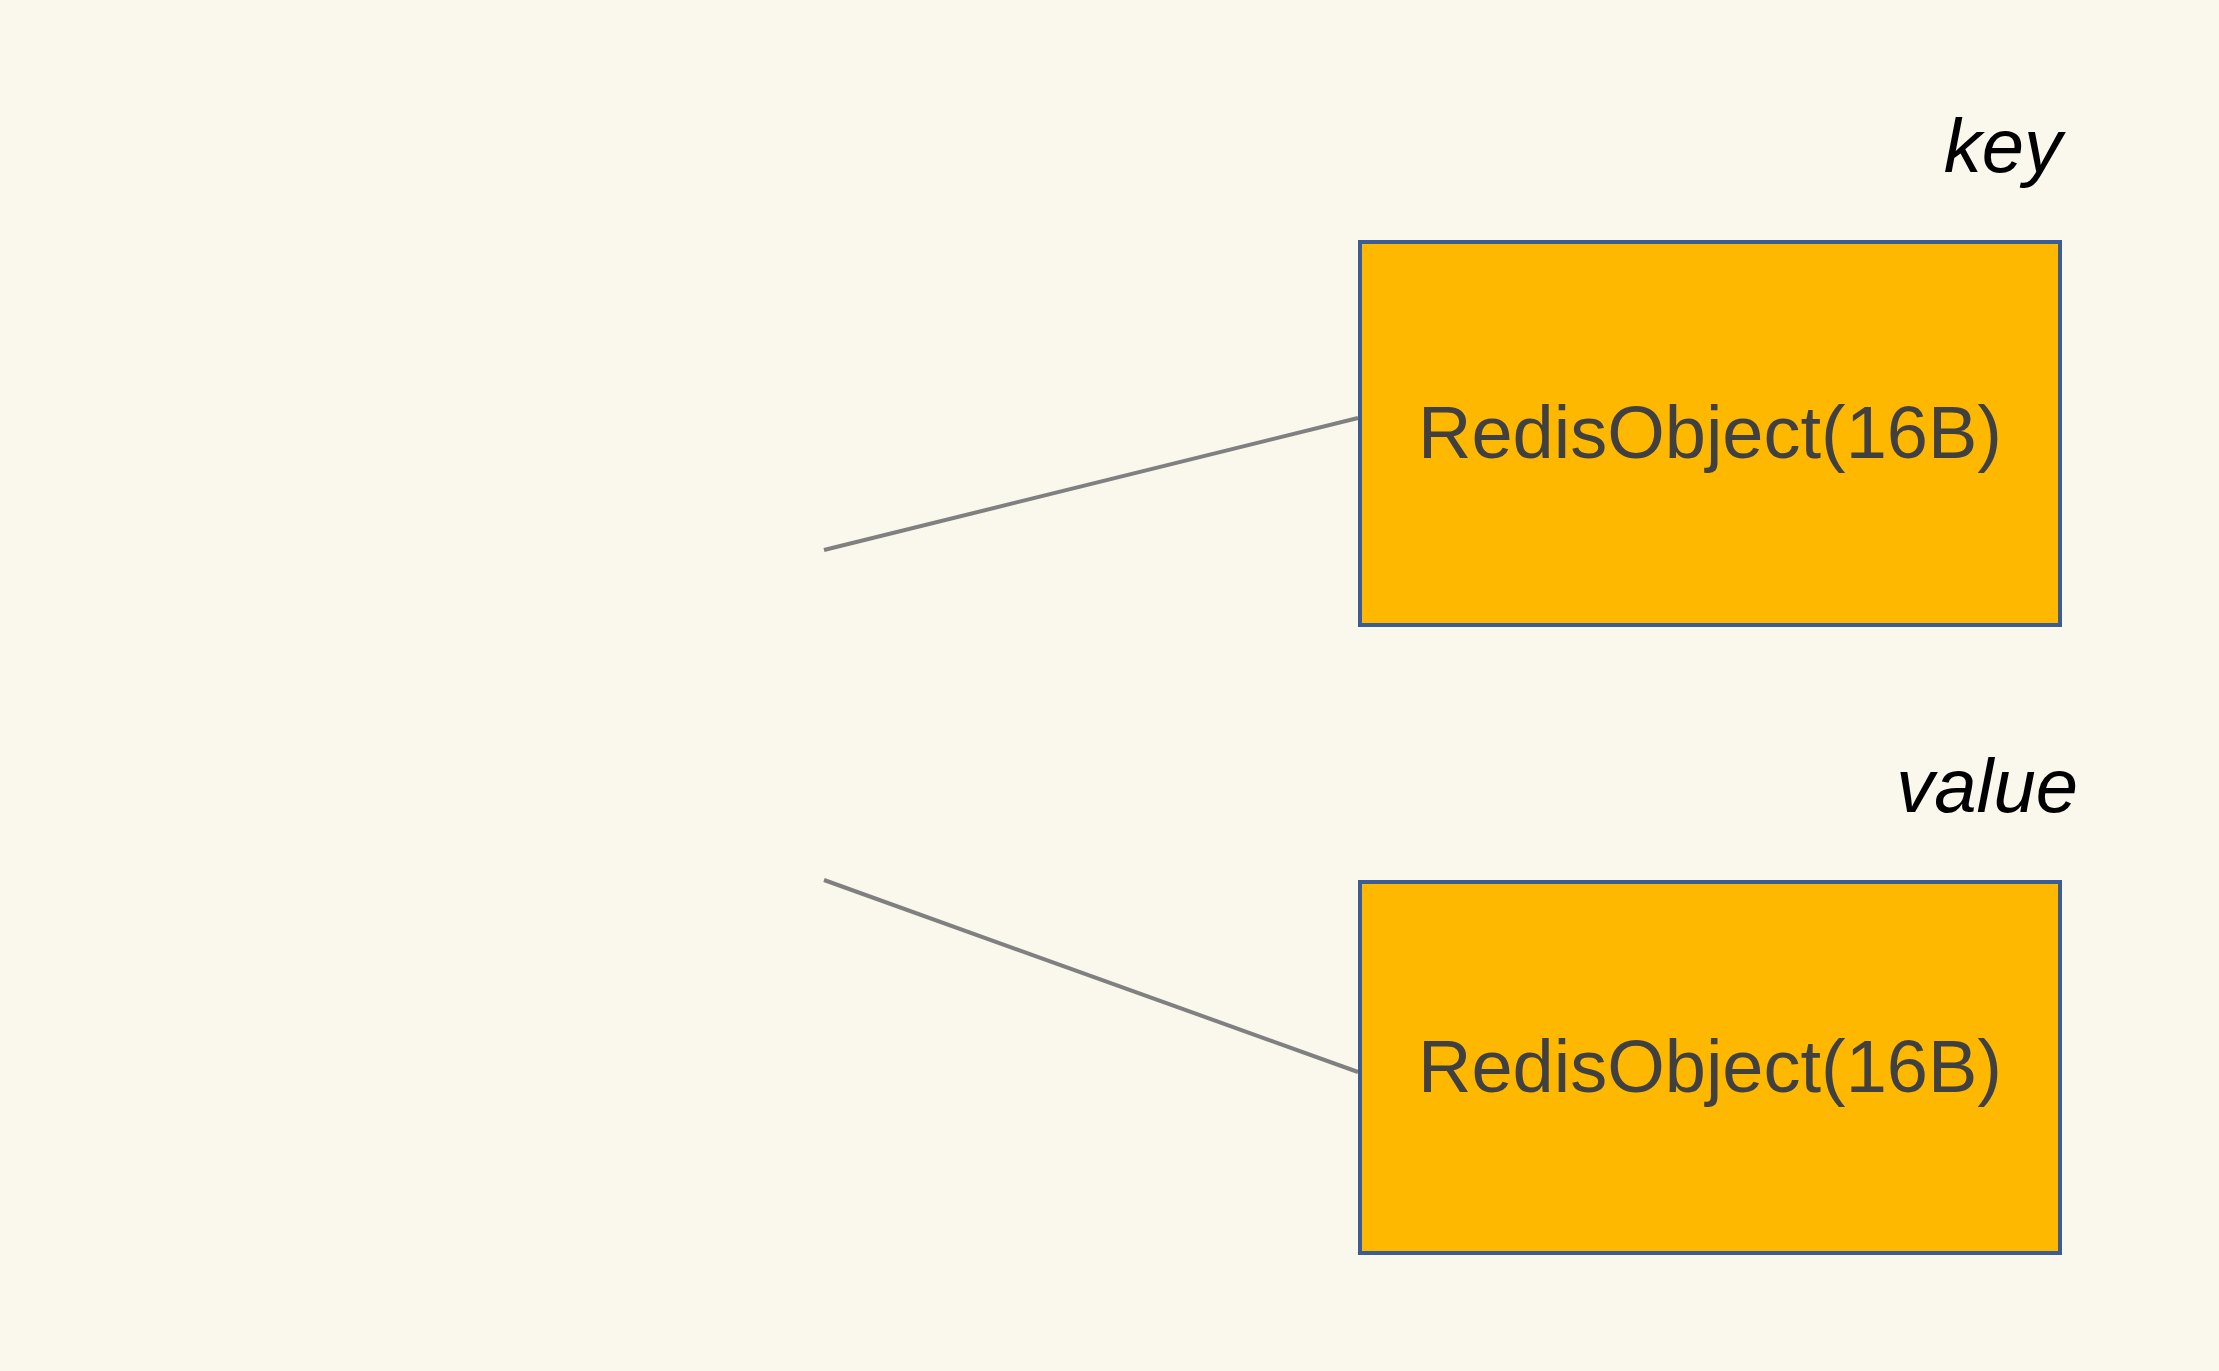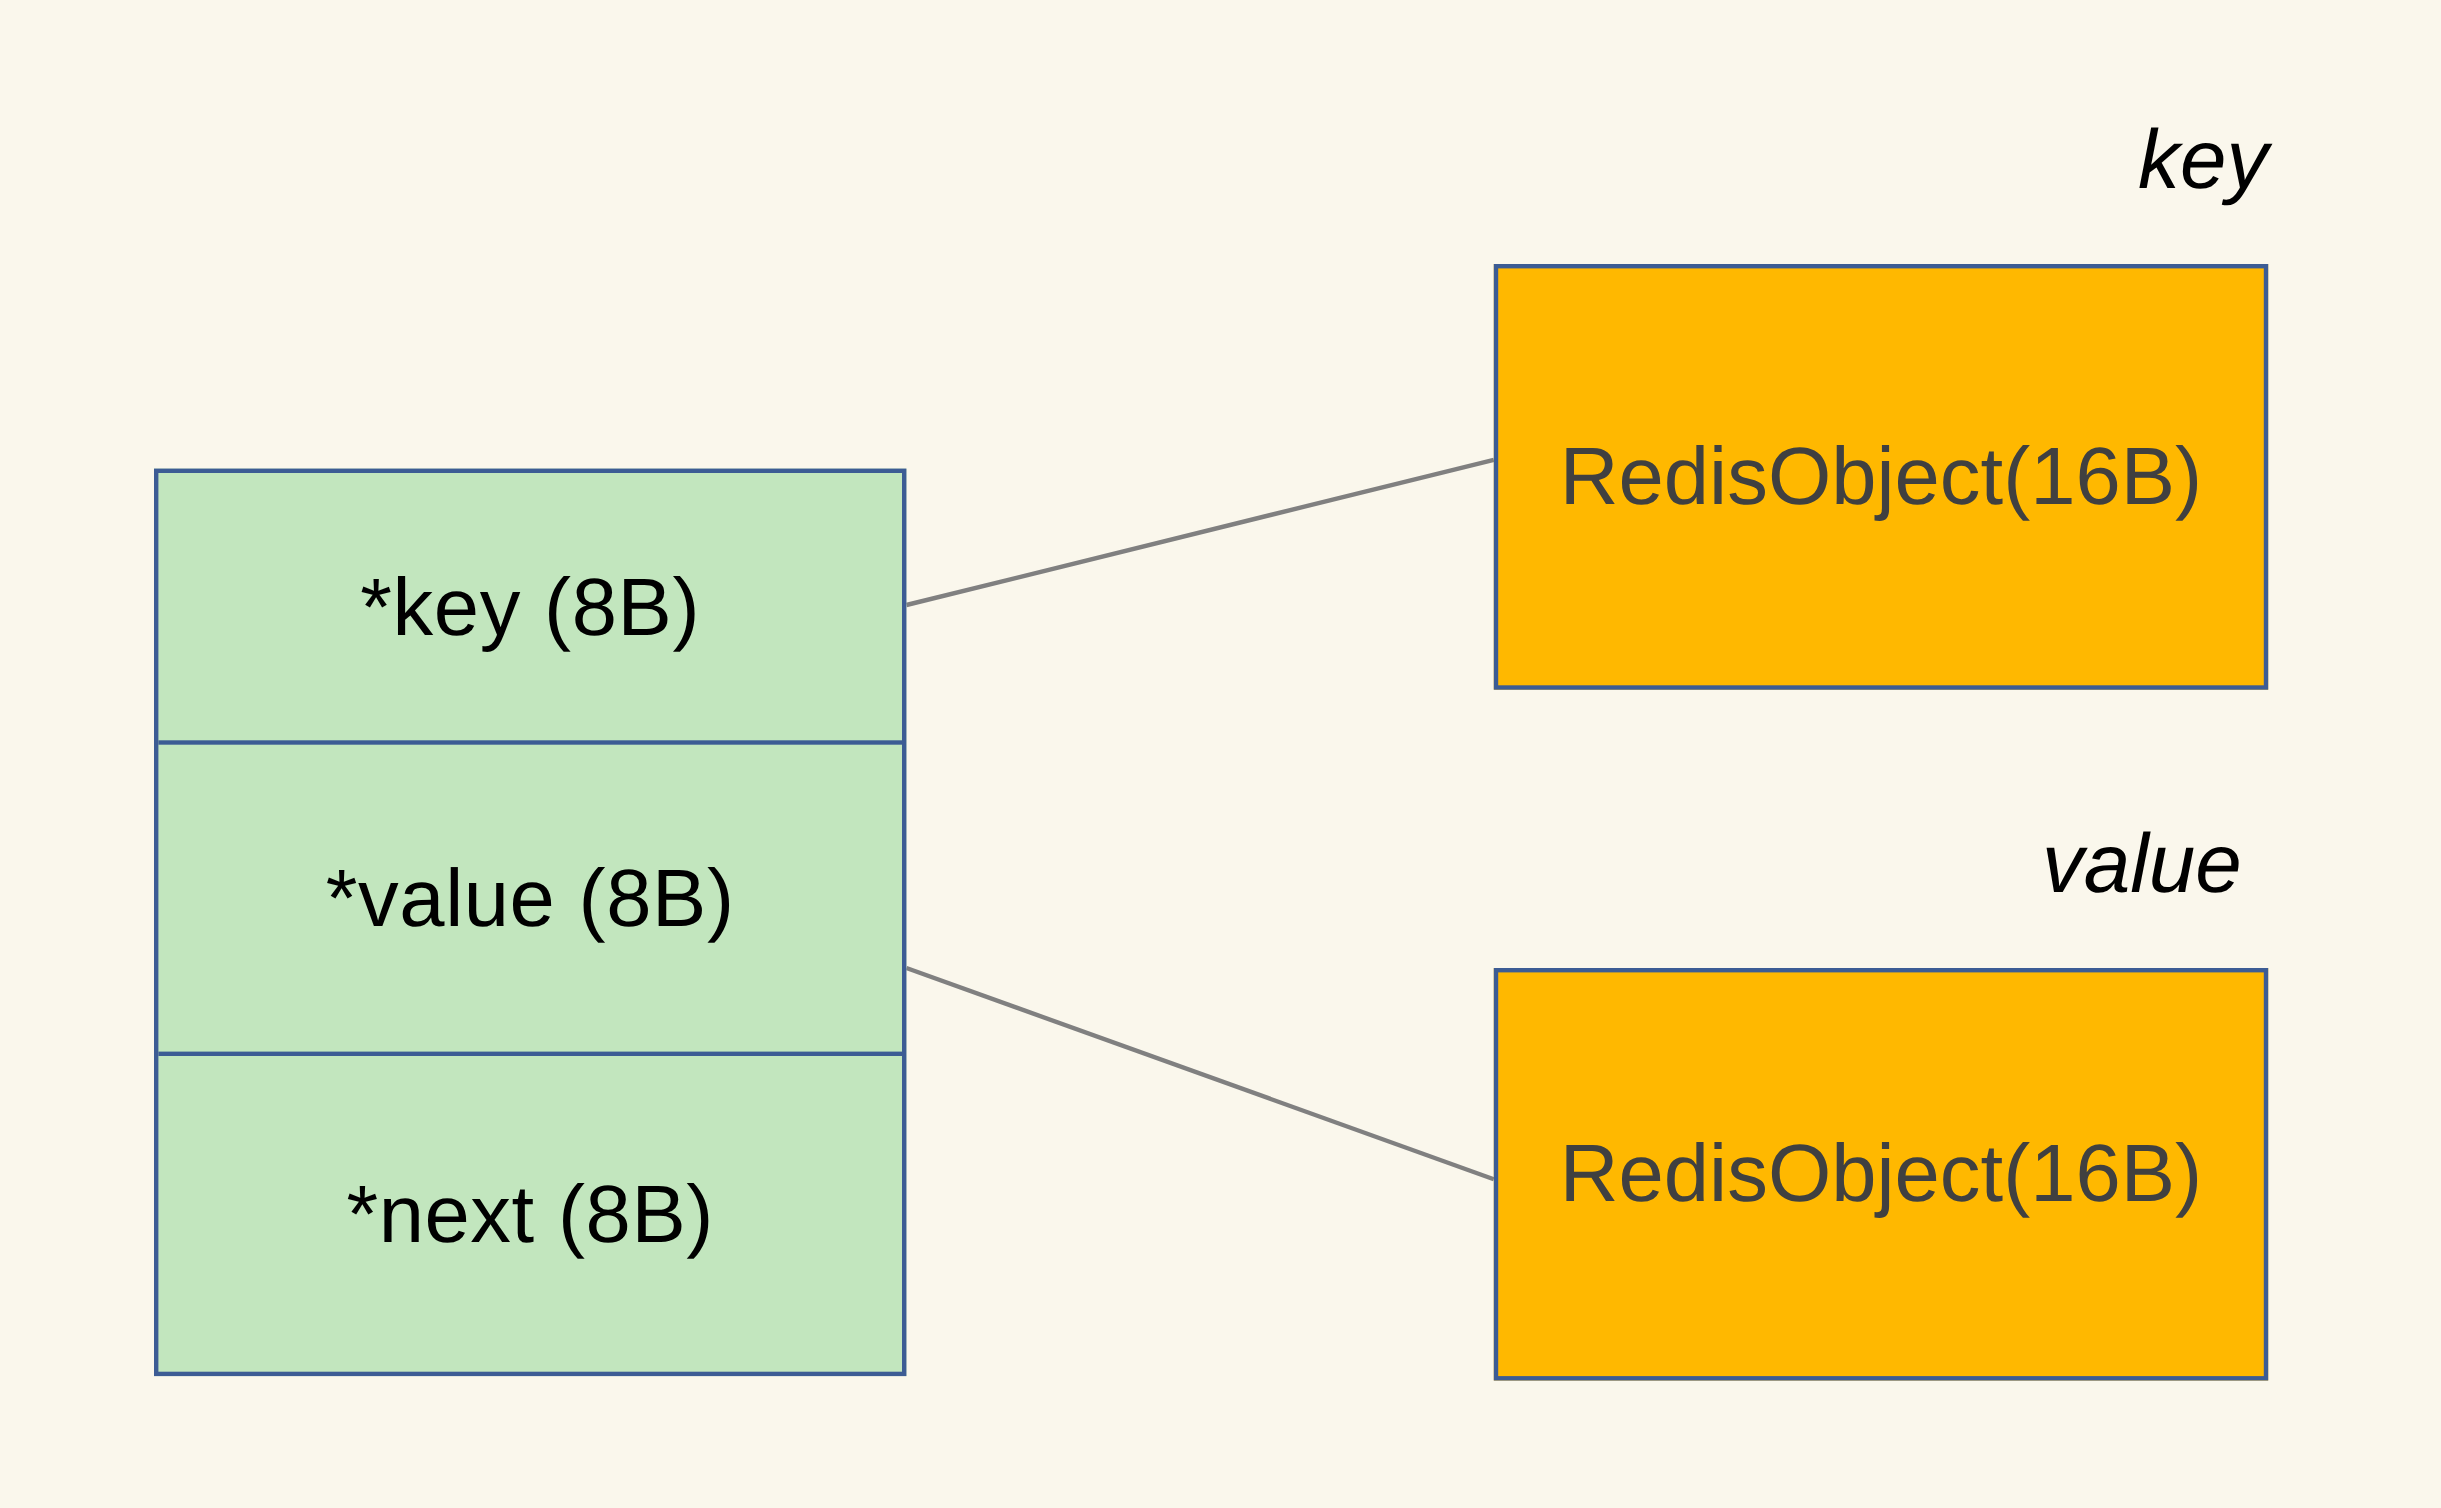--- a/index.html
+++ b/index.html
@@ -80,43 +80,32 @@
   .caption {
     position: absolute;
     color: #000000;
     font-size: 76px;
     line-height: 1;
     text-align: right;
     white-space: nowrap;
     font-style: italic;
   }
   #caption-key   { left: 1358px; top: 108px; width: 704px; }
-  #caption-value { left: 1334px; top: 748px; width: 704px; }
+  #caption-value { left: 1374px; top: 748px; width: 704px; }
 </style>
 </head>
 <body style="background: rgb(250, 247, 236);">
 
 <div id="canvas" style="background: rgb(250, 247, 236);">
 
   <svg id="connectors" viewBox="0 0 2219 1371" width="2219" height="1371" xmlns="http://www.w3.org/2000/svg">
     <line x1="824" y1="550" x2="1358" y2="418" stroke="#808080" stroke-width="4"></line>
     <line x1="824" y1="880" x2="1358" y2="1072" stroke="#808080" stroke-width="4"></line>
   </svg>
 
-  <div id="struct-box">
-    <div class="struct-field" id="field-key">
-      <span>*key (8B)</span>
-    </div>
-    <div class="struct-field" id="field-value">
-      <span>*value (8B)</span>
-    </div>
-    <div class="struct-field" id="field-next">
-      <span>*next (8B)</span>
-    </div>
-  </div>
 
   <div class="caption" id="caption-key">key</div>
 
   <div class="obj-box" id="obj-key">
     <div>RedisObject</div>
     <div>(16B)</div>
   </div>
 
   <div class="caption" id="caption-value">value</div>
 

